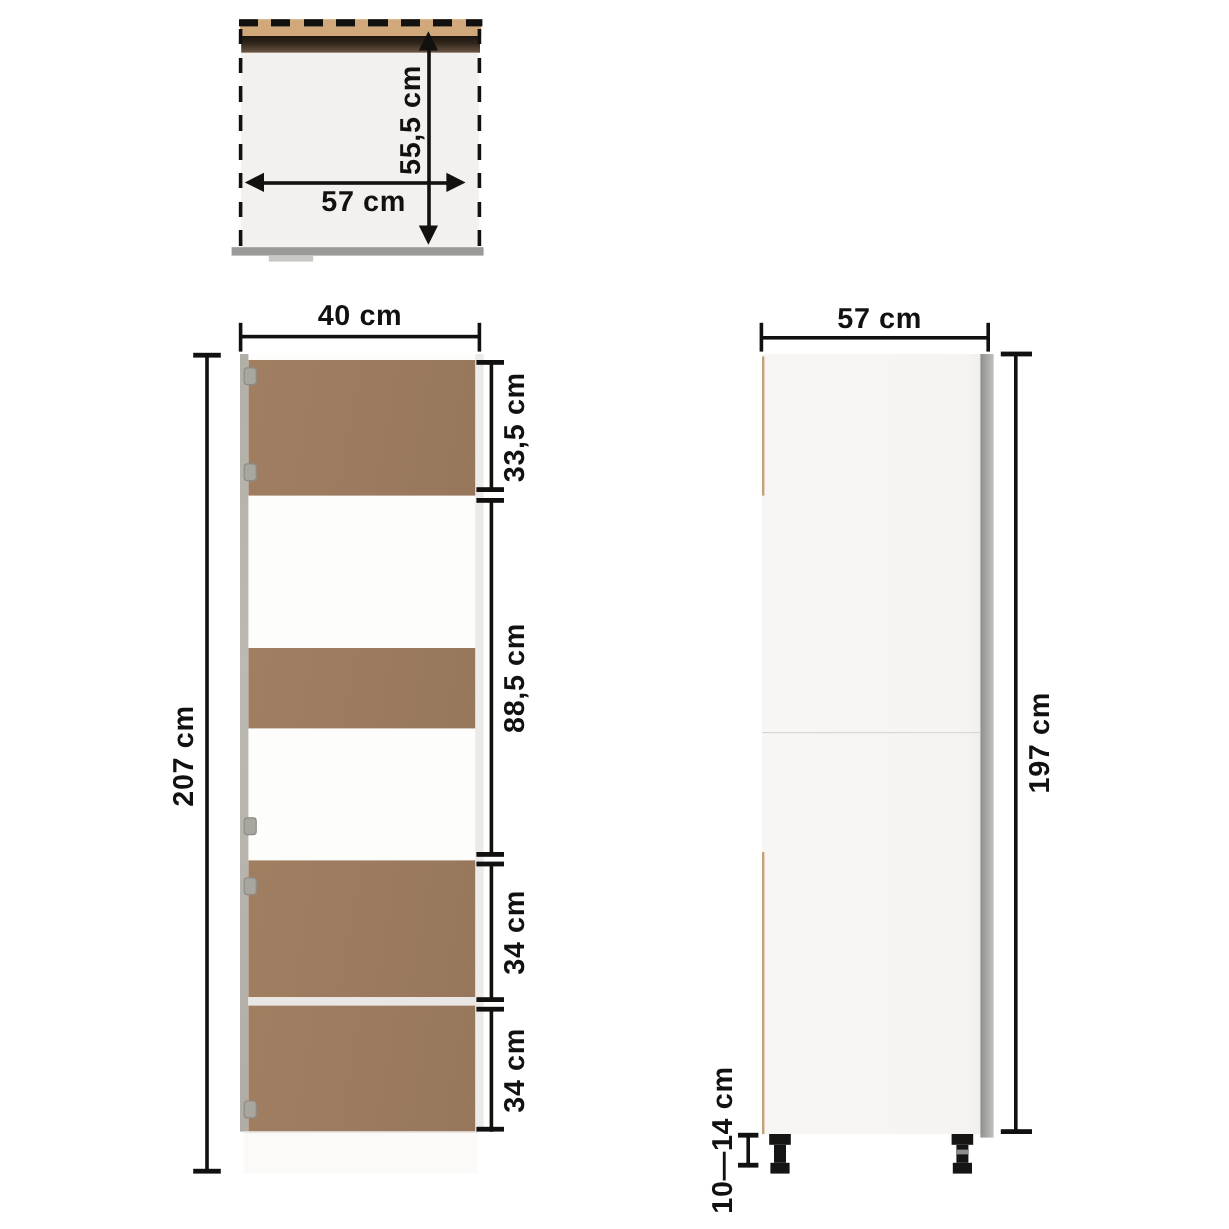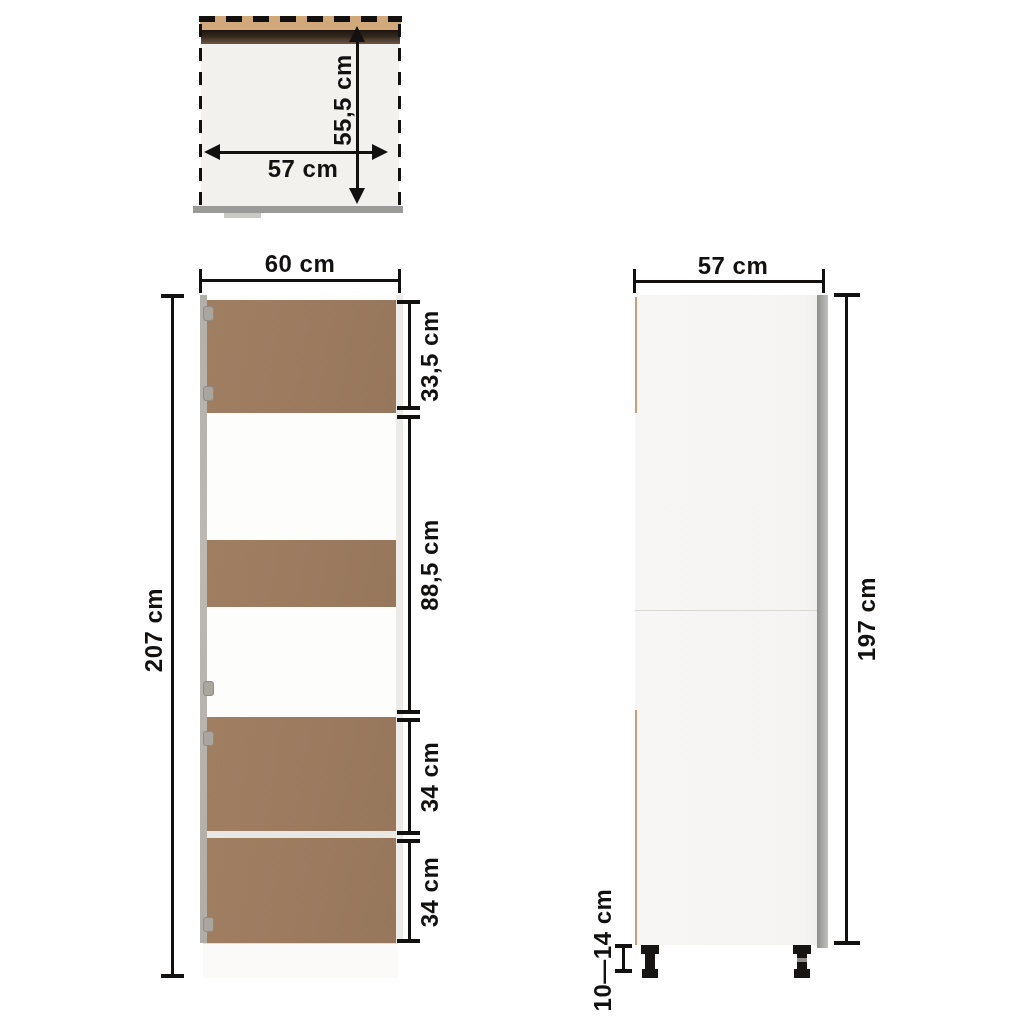--- a/index.html
+++ b/index.html
@@ -40,21 +40,21 @@
     <div class="lab rot" style="left:288px;top:86px;width:110px;height:28px;">55,5 cm</div>
 
     <div class="dline" style="left:216px;top:151px;width:160px;height:3px;"></div>
     <div class="tri" style="left:204px;top:144px;border-top:8px solid transparent;border-bottom:8px solid transparent;border-right:16px solid #121110;"></div>
     <div class="tri" style="left:372px;top:144px;border-top:8px solid transparent;border-bottom:8px solid transparent;border-left:16px solid #121110;"></div>
     <div class="lab" style="left:258px;top:156px;width:90px;height:26px;">57 cm</div>
   </div>
 
   <div class="abs" style="left:0;top:240px;width:520px;height:784px;margin-top:-240px;top:240px;">
 
-    <div class="lab" style="left:250px;top:251px;width:100px;height:26px;">60 cm</div>
+    <div class="lab" style="left:250px;top:251px;width:100px;height:26px;">40 cm</div>
     <div class="dline" style="left:200px;top:279px;width:200px;height:3px;"></div>
     <div class="tick" style="left:199px;top:269px;width:3px;height:24px;"></div>
     <div class="tick" style="left:398px;top:269px;width:3px;height:24px;"></div>
 
     <div class="lab rot" style="left:99px;top:616px;width:110px;height:28px;">207 cm</div>
     <div class="dline" style="left:171px;top:295px;width:3px;height:682px;"></div>
     <div class="tick" style="left:161px;top:294px;width:23px;height:4px;"></div>
     <div class="tick" style="left:161px;top:974px;width:23px;height:4px;"></div>
 
     <div class="abs" style="left:200px;top:295px;width:203px;height:648px;background:#fdfdfc;"></div>

